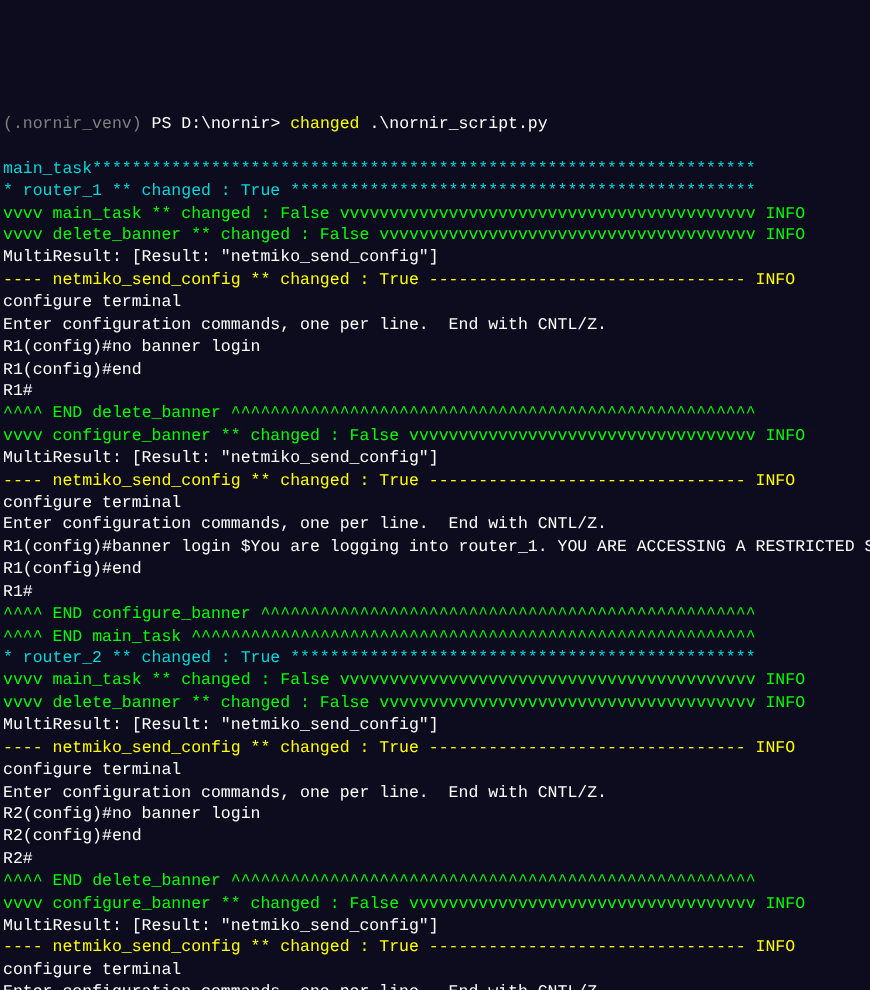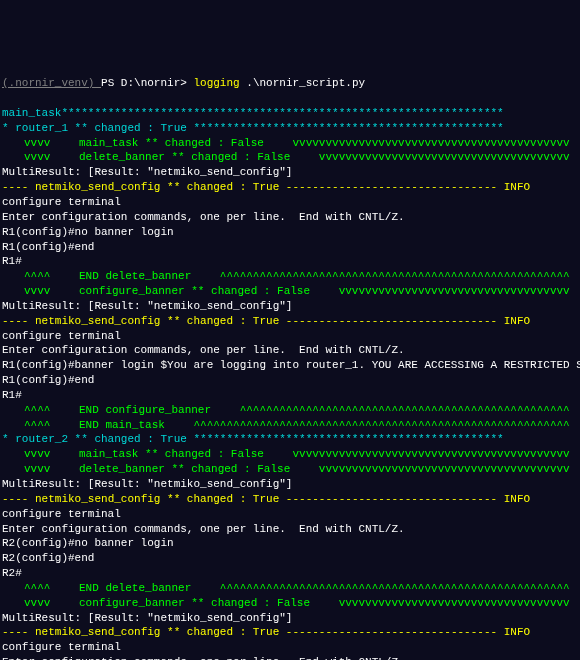--- a/index.html
+++ b/index.html
@@ -8,32 +8,32 @@
       font-family: 'Consolas', 'Courier New', monospace;
       font-size: 11px;
       line-height: 1.35;
       padding: 2px;
       width: 580px;
       height: 660px;
       overflow: hidden;
       white-space: pre;
     }
     .line { display: block; white-space: pre; }
-    .gray { color: #808080; text-decoration: underline; }
+    .gray { color: #808080; }
     .white { color: #ffffff; }
     .yellow { color: #ffff00; }
     .cyan { color: #00d7d7; }
-    .green { color: #00ff00; margin-left: 22px; }
+    .green { color: #00ff00; }
     .bold { font-weight: normal; }
     span { display: inline; }
   </style>
 </head>
 <body>
 
 
 
 <div>
-<div class="line"><span class="gray">(.nornir_venv) </span><span class="white">PS </span><span class="white">D:\nornir&gt; </span><span class="yellow">logging </span><span class="white">.\nornir_script.py</span></div>
+<div class="line"><span class="gray">(.nornir_venv) </span><span class="white">PS </span><span class="white">D:\nornir&gt; </span><span class="yellow">changed </span><span class="white">.\nornir_script.py</span></div>
 <div id="output-lines"><div class="line"><span class="cyan bold">main_task</span><span class="cyan">*******************************************************************</span></div><div class="line"><span class="cyan">* </span><span class="cyan bold">router_1 ** changed : True</span><span class="cyan"> ***********************************************</span></div><div class="line"><span class="green">vvvv </span><span class="green bold">main_task ** changed : False</span><span class="green"> vvvvvvvvvvvvvvvvvvvvvvvvvvvvvvvvvvvvvvvvvv </span><span class="green bold">INFO</span></div><div class="line"><span class="green">vvvv </span><span class="green bold">delete_banner ** changed : False</span><span class="green"> vvvvvvvvvvvvvvvvvvvvvvvvvvvvvvvvvvvvvv </span><span class="green bold">INFO</span></div><div class="line"><span class="white">MultiResult: [Result: "netmiko_send_config"]</span></div><div class="line"><span class="yellow">---- </span><span class="yellow bold">netmiko_send_config ** changed : True</span><span class="yellow"> -------------------------------- </span><span class="yellow bold">INFO</span></div><div class="line"><span class="white">configure terminal</span></div><div class="line"><span class="white">Enter configuration commands, one per line.  End with CNTL/Z.</span></div><div class="line"><span class="white">R1(config)#no banner login</span></div><div class="line"><span class="white">R1(config)#end</span></div><div class="line"><span class="white">R1#</span></div><div class="line"><span class="green">^^^^ </span><span class="green bold">END delete_banner</span><span class="green"> ^^^^^^^^^^^^^^^^^^^^^^^^^^^^^^^^^^^^^^^^^^^^^^^^^^^^^</span></div><div class="line"><span class="green">vvvv </span><span class="green bold">configure_banner ** changed : False</span><span class="green"> vvvvvvvvvvvvvvvvvvvvvvvvvvvvvvvvvvv </span><span class="green bold">INFO</span></div><div class="line"><span class="white">MultiResult: [Result: "netmiko_send_config"]</span></div><div class="line"><span class="yellow">---- </span><span class="yellow bold">netmiko_send_config ** changed : True</span><span class="yellow"> -------------------------------- </span><span class="yellow bold">INFO</span></div><div class="line"><span class="white">configure terminal</span></div><div class="line"><span class="white">Enter configuration commands, one per line.  End with CNTL/Z.</span></div><div class="line"><span class="white">R1(config)#banner login $You are logging into router_1. YOU ARE ACCESSING A RESTRICTED SYSTEM$</span></div><div class="line"><span class="white">R1(config)#end</span></div><div class="line"><span class="white">R1#</span></div><div class="line"><span class="green">^^^^ </span><span class="green bold">END configure_banner</span><span class="green"> ^^^^^^^^^^^^^^^^^^^^^^^^^^^^^^^^^^^^^^^^^^^^^^^^^^</span></div><div class="line"><span class="green">^^^^ </span><span class="green bold">END main_task</span><span class="green"> ^^^^^^^^^^^^^^^^^^^^^^^^^^^^^^^^^^^^^^^^^^^^^^^^^^^^^^^^^</span></div><div class="line"><span class="cyan">* </span><span class="cyan bold">router_2 ** changed : True</span><span class="cyan"> ***********************************************</span></div><div class="line"><span class="green">vvvv </span><span class="green bold">main_task ** changed : False</span><span class="green"> vvvvvvvvvvvvvvvvvvvvvvvvvvvvvvvvvvvvvvvvvv </span><span class="green bold">INFO</span></div><div class="line"><span class="green">vvvv </span><span class="green bold">delete_banner ** changed : False</span><span class="green"> vvvvvvvvvvvvvvvvvvvvvvvvvvvvvvvvvvvvvv </span><span class="green bold">INFO</span></div><div class="line"><span class="white">MultiResult: [Result: "netmiko_send_config"]</span></div><div class="line"><span class="yellow">---- </span><span class="yellow bold">netmiko_send_config ** changed : True</span><span class="yellow"> -------------------------------- </span><span class="yellow bold">INFO</span></div><div class="line"><span class="white">configure terminal</span></div><div class="line"><span class="white">Enter configuration commands, one per line.  End with CNTL/Z.</span></div><div class="line"><span class="white">R2(config)#no banner login</span></div><div class="line"><span class="white">R2(config)#end</span></div><div class="line"><span class="white">R2#</span></div><div class="line"><span class="green">^^^^ </span><span class="green bold">END delete_banner</span><span class="green"> ^^^^^^^^^^^^^^^^^^^^^^^^^^^^^^^^^^^^^^^^^^^^^^^^^^^^^</span></div><div class="line"><span class="green">vvvv </span><span class="green bold">configure_banner ** changed : False</span><span class="green"> vvvvvvvvvvvvvvvvvvvvvvvvvvvvvvvvvvv </span><span class="green bold">INFO</span></div><div class="line"><span class="white">MultiResult: [Result: "netmiko_send_config"]</span></div><div class="line"><span class="yellow">---- </span><span class="yellow bold">netmiko_send_config ** changed : True</span><span class="yellow"> -------------------------------- </span><span class="yellow bold">INFO</span></div><div class="line"><span class="white">configure terminal</span></div><div class="line"><span class="white">Enter configuration commands, one per line.  End with CNTL/Z.</span></div></div>
 </div>
 
 
 
 
 </body></html>

